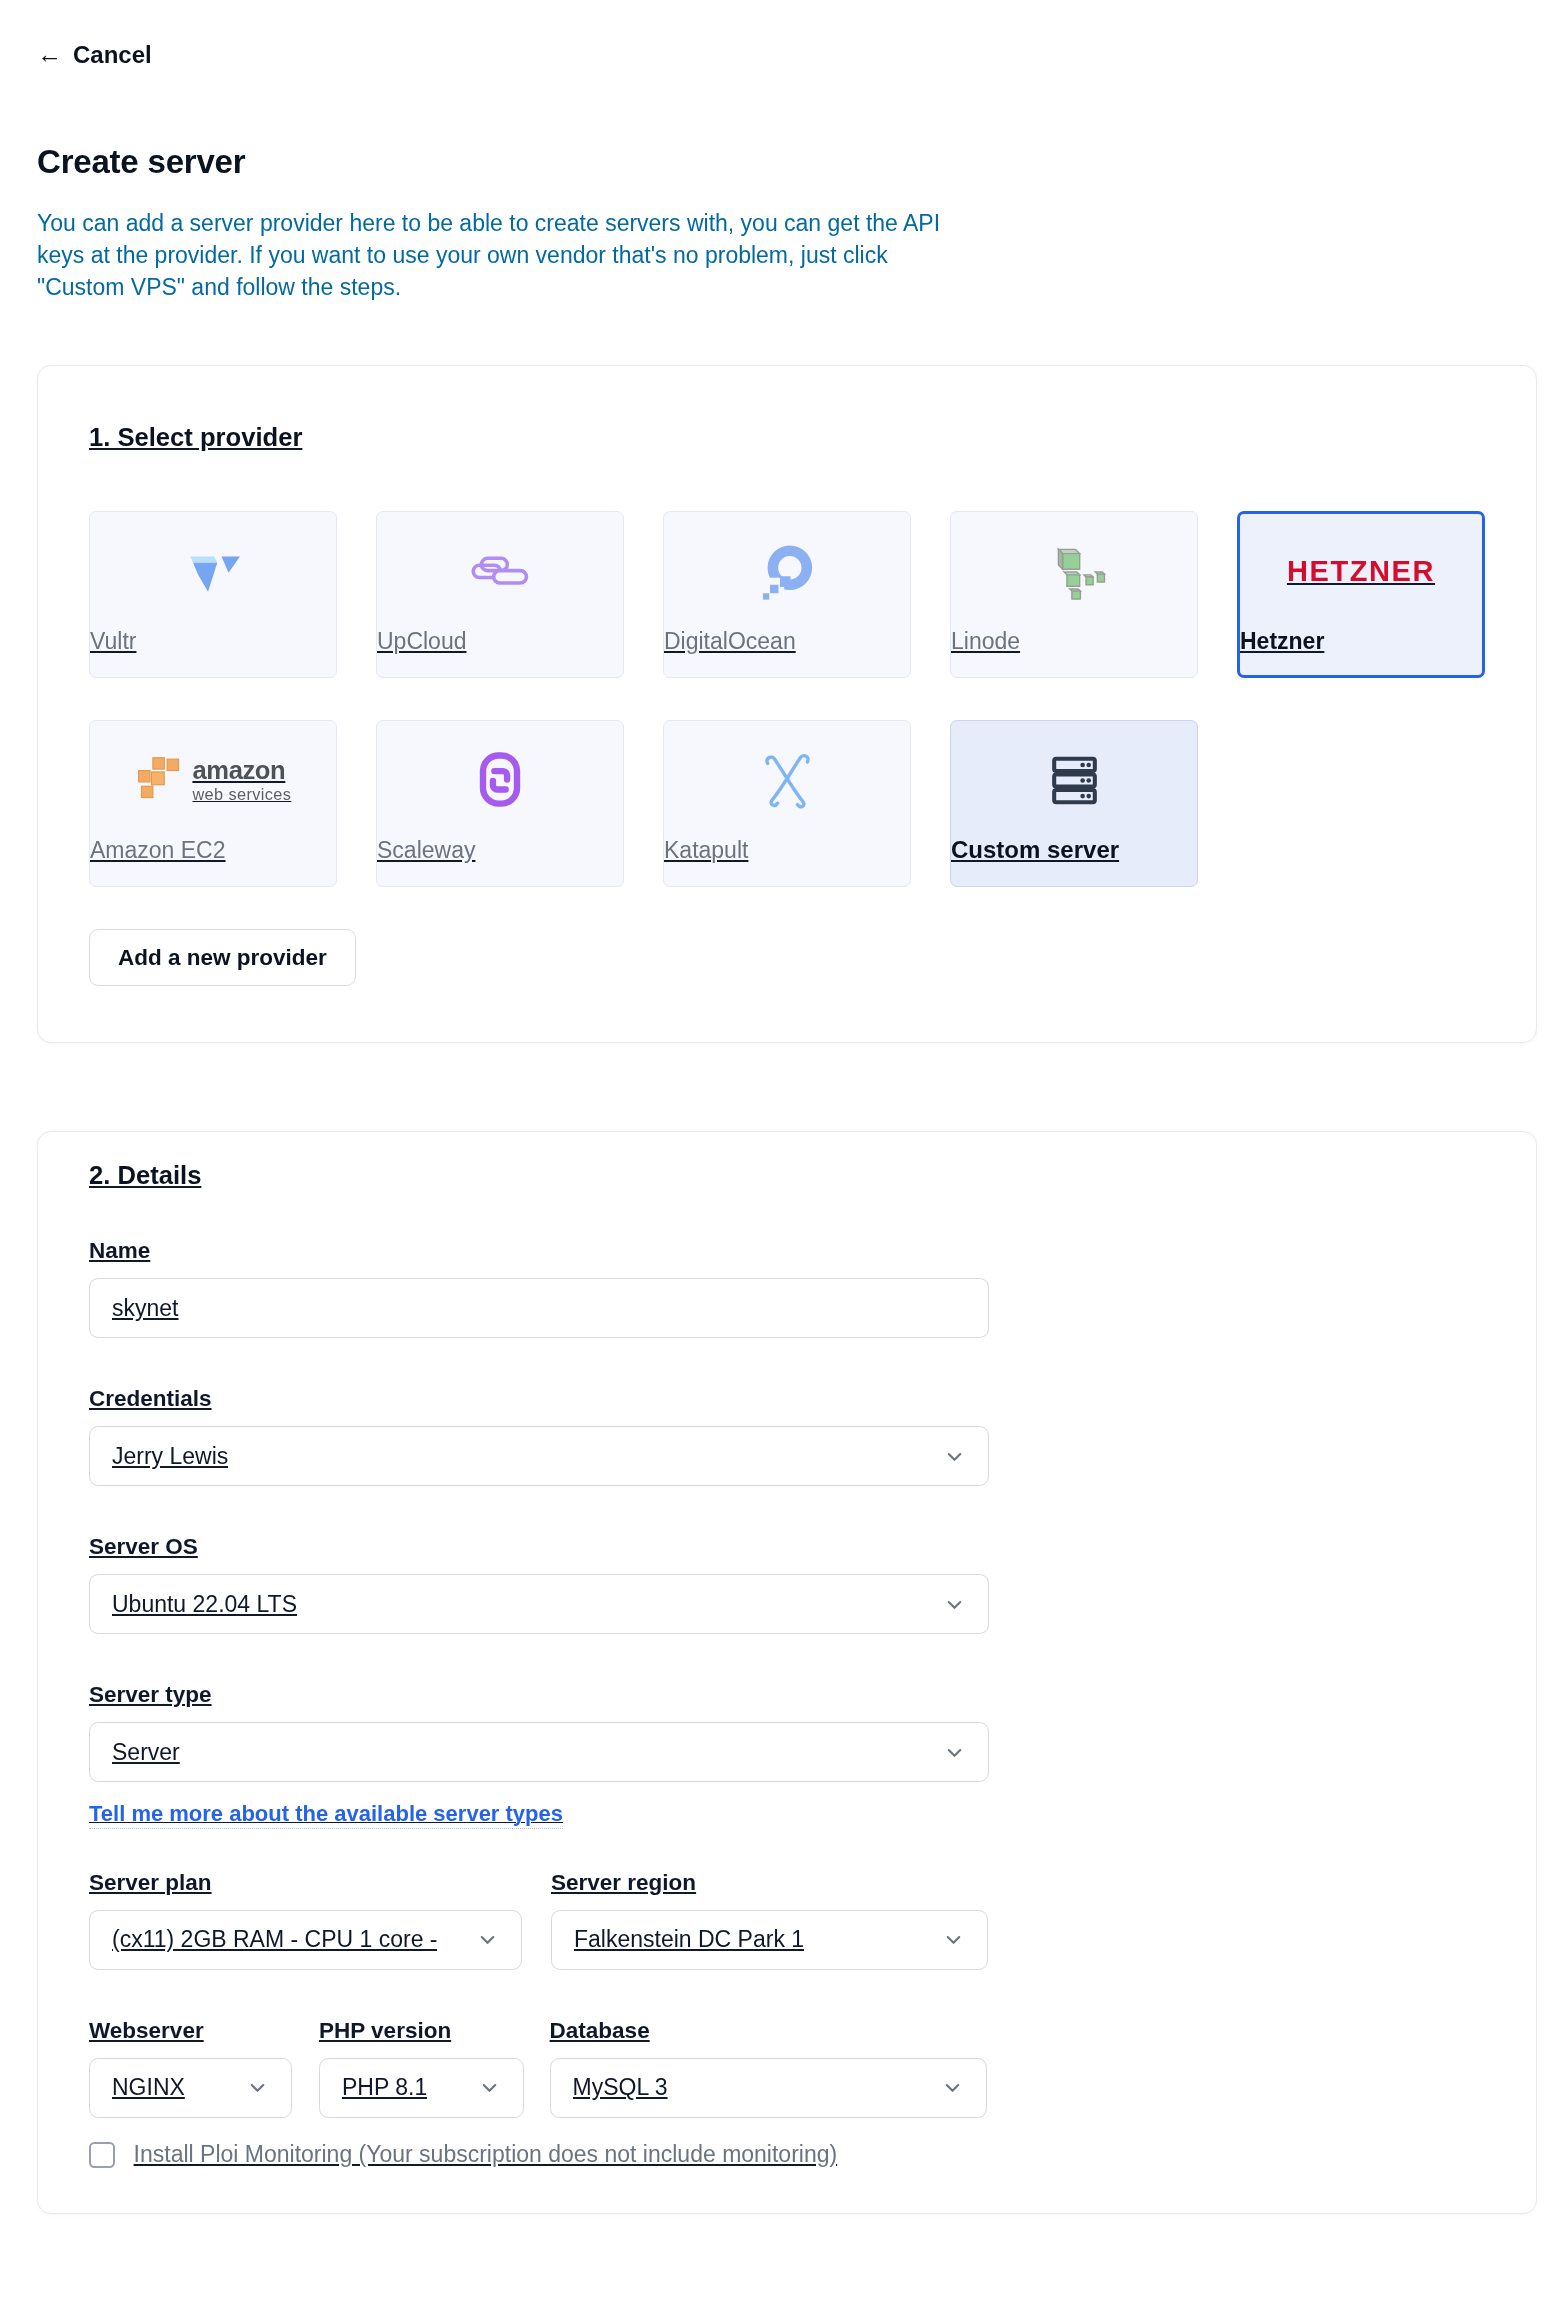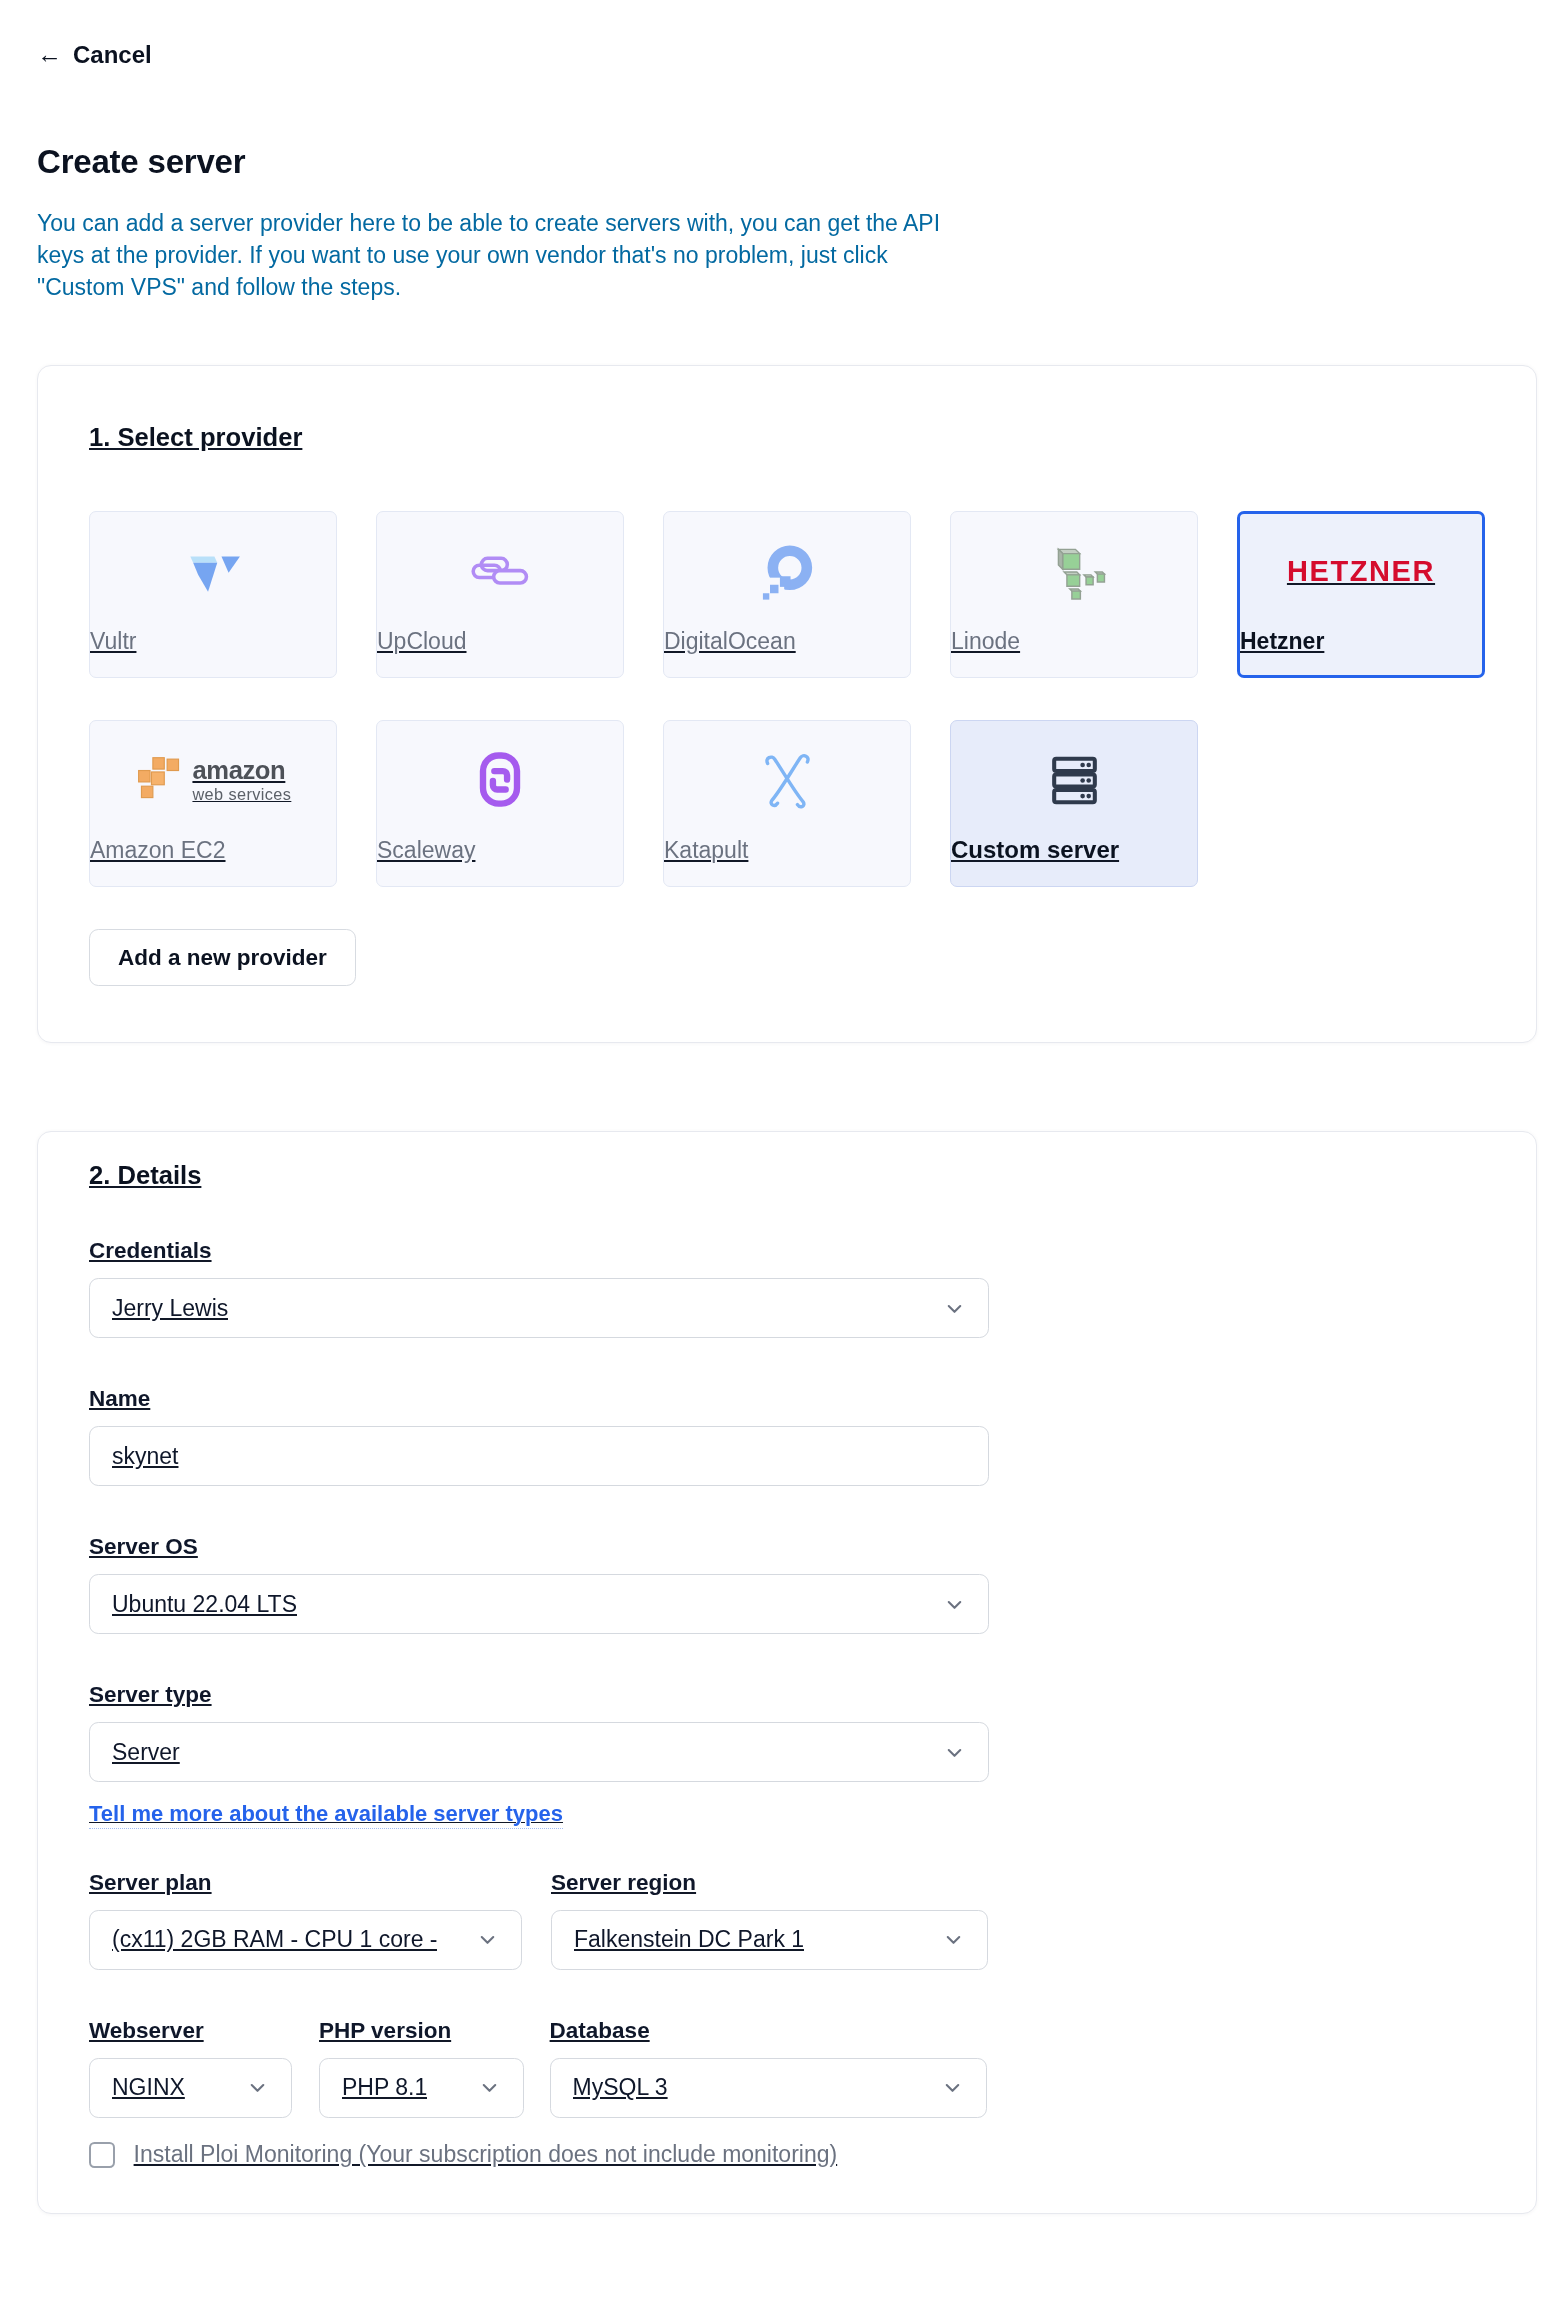--- a/index.html
+++ b/index.html
@@ -232,32 +232,32 @@
     <div class="add-provider-btn">Add a new provider</div>
   </section>
 
   
   <section class="card details">
     <h2 class="card-title">2. Details</h2>
 
     <div class="form">
 
       <div class="group">
+        <label class="field-label">Name</label>
+        <input class="control" type="text" value="skynet" style="">
+      </div>
+
+      <div class="group">
         <label class="field-label">Credentials</label>
         <div class="control select w-full">
           <span class="value">Jerry Lewis</span>
           <svg class="chevron" width="23" height="23" viewBox="0 0 24 24" fill="none">
               <path d="M6 9.5 L12 15.5 L18 9.5" stroke="#6b7280" stroke-width="2.2" stroke-linecap="round" stroke-linejoin="round"></path>
             </svg>
         </div>
-      </div>
-
-      <div class="group">
-        <label class="field-label">Name</label>
-        <input class="control" type="text" value="skynet" style="">
       </div>
 
       <div class="group">
         <label class="field-label">Server OS</label>
         <div class="control select w-full">
           <span class="value">Ubuntu 22.04 LTS</span>
           <svg class="chevron" width="23" height="23" viewBox="0 0 24 24" fill="none">
               <path d="M6 9.5 L12 15.5 L18 9.5" stroke="#6b7280" stroke-width="2.2" stroke-linecap="round" stroke-linejoin="round"></path>
             </svg>
         </div>

